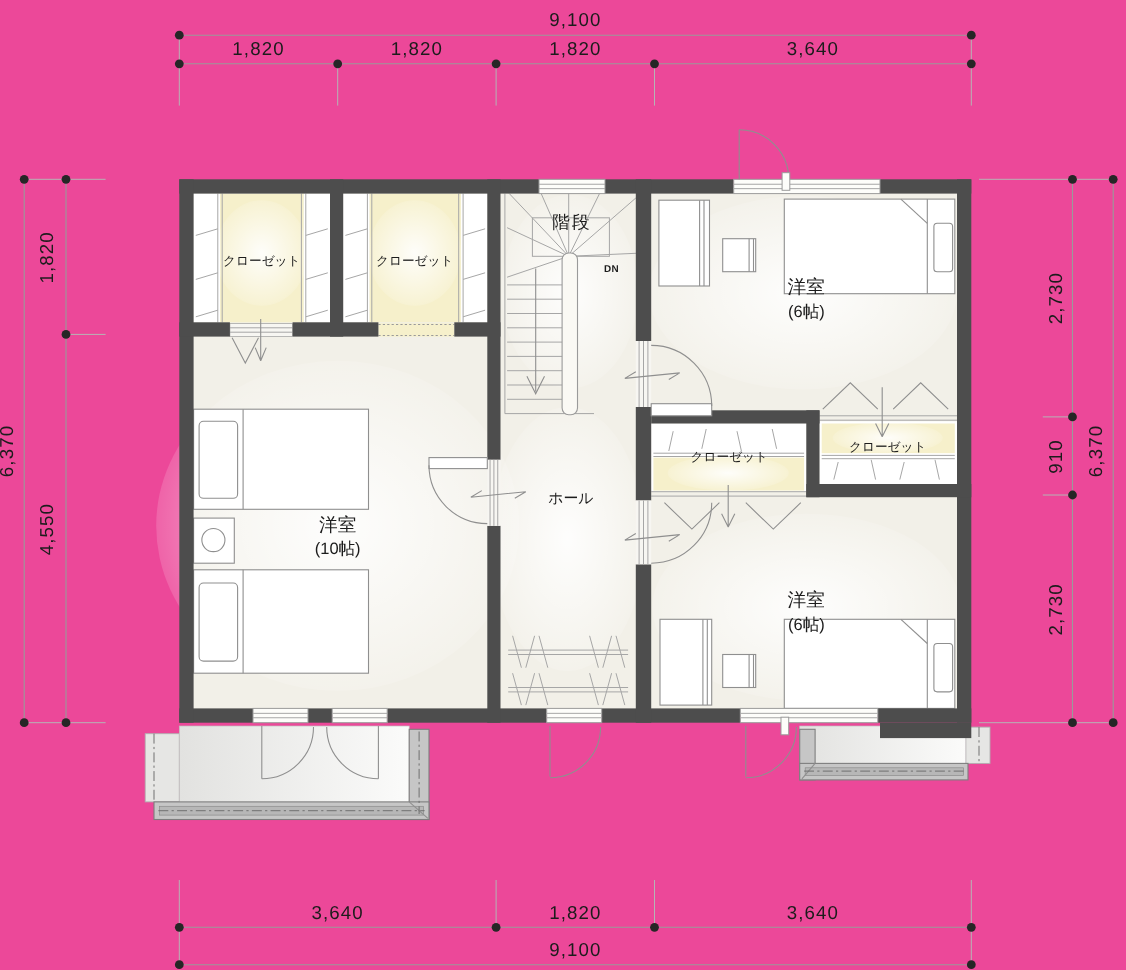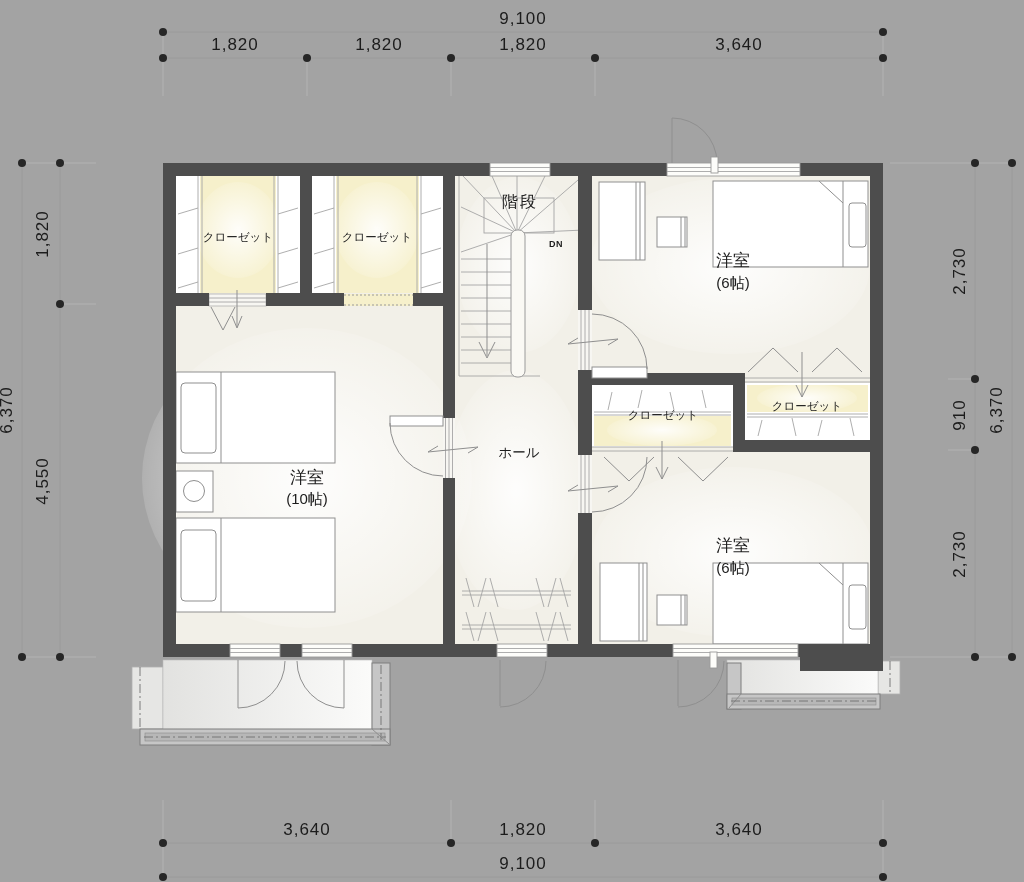--- a/index.html
+++ b/index.html
@@ -1,16 +1,16 @@
 <!DOCTYPE html>
 <html><head>
 <meta charset="utf-8">
 <style>
   html,body{margin:0;padding:0;background:#ffffff;}
-  .canvas{position:relative;width:1024px;height:882px;background:#a3a3a3;overflow:hidden;
+  .canvas{position:relative;width:1024px;height:882px;background:#ec4899;overflow:hidden;
           font-family:"Liberation Sans","DejaVu Sans",sans-serif;}
   svg text{font-family:"Liberation Sans","DejaVu Sans",sans-serif;fill:#1c1c1c;}
   .dim{font-size:17px;letter-spacing:1px;}
   .jp-lg{font-size:17px;}
   .jp-md{font-size:15px;}
   .jp-sm{font-size:11.5px;}
   .jp-stair{font-size:16px;letter-spacing:2px;}
   .jp-hall{font-size:13.5px;}
   .dn{font-size:9px;font-weight:bold;letter-spacing:.5px;}
   .dimln{stroke:#9a9a9a;stroke-width:1;}

